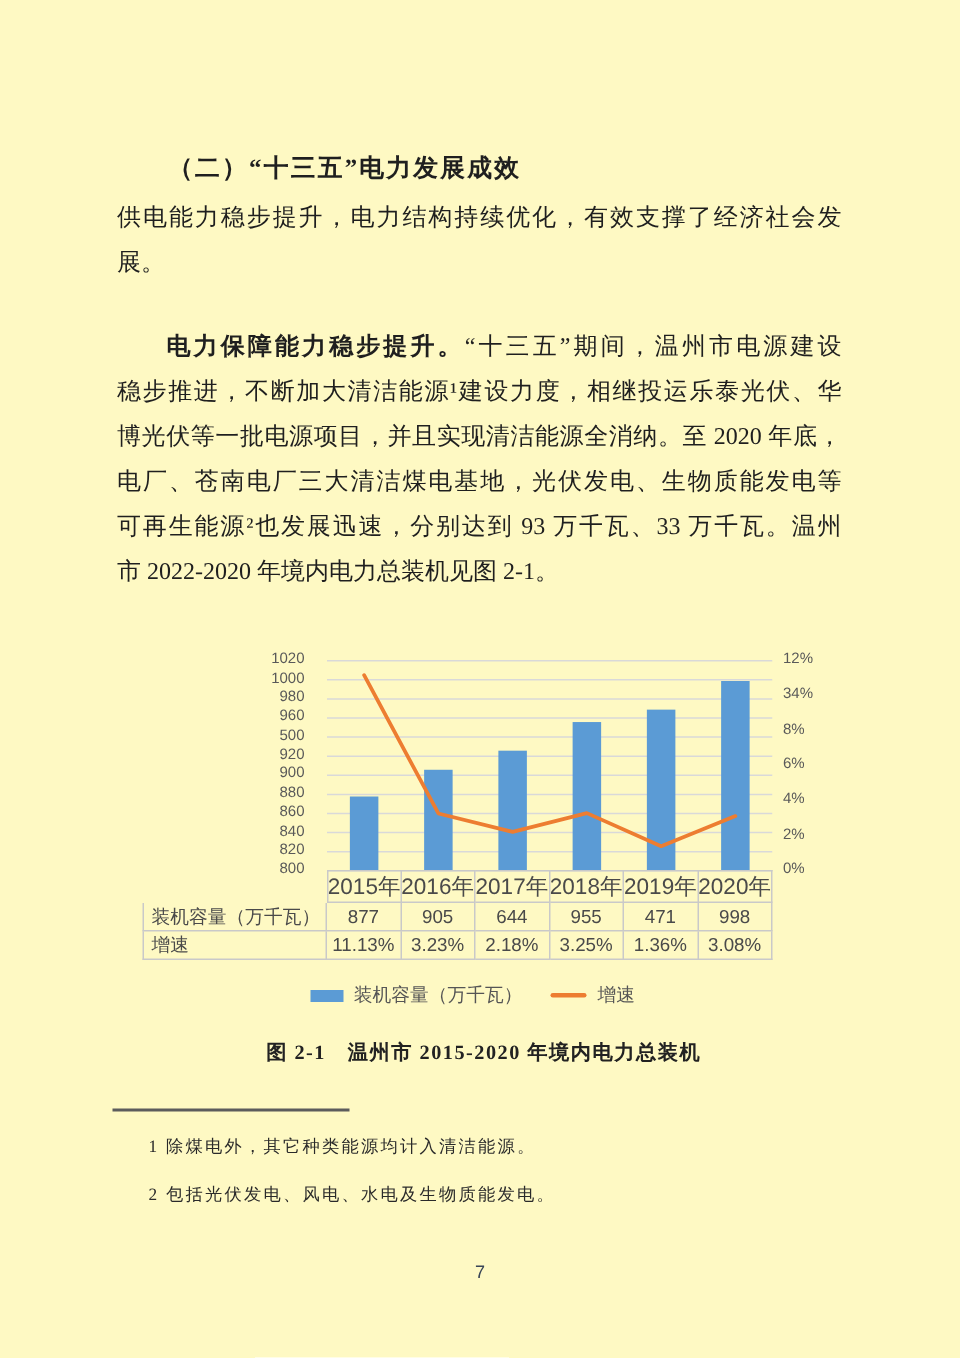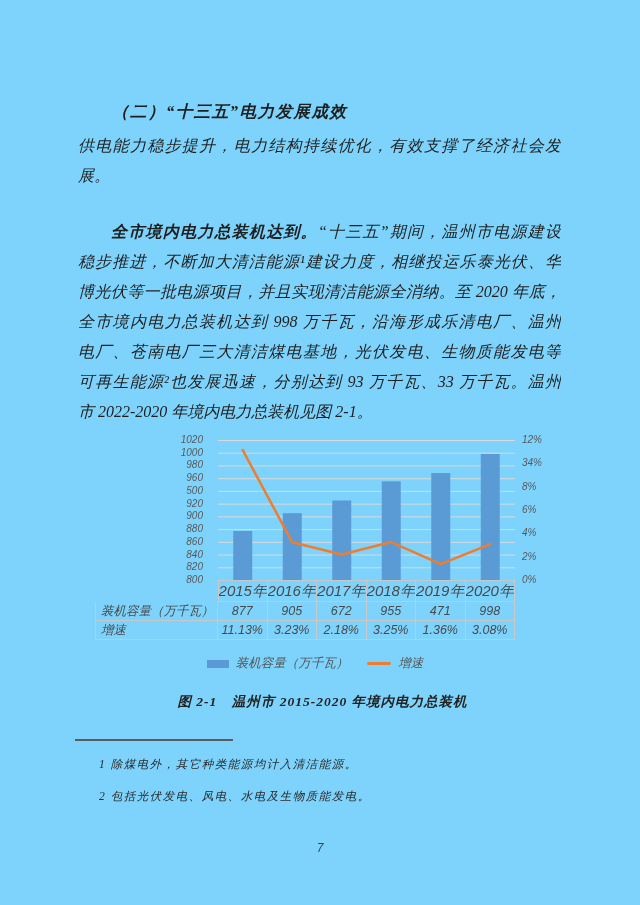--- a/index.html
+++ b/index.html
@@ -1,25 +1,24 @@
 <!DOCTYPE html>
 <html><head>
 <meta charset="utf-8">
 <style>
   * { margin: 0; padding: 0; box-sizing: border-box; }
   html, body { background: #ffffff; }
   .page {
     position: relative;
     width: 640px;
     height: 905px;
-    background: #7dd3fc;
+    background: #fef9c3;
     font-family: "Liberation Serif", "DejaVu Serif", serif;
     color: #1f1f1f;
     overflow: hidden;
-    font-style: italic;
   }
   .heading {
     position: absolute;
     left: 112px;
     top: 101px;
     font-size: 16.5px;
     font-weight: 700;
     letter-spacing: 1.5px;
     white-space: nowrap;
   }
@@ -149,25 +148,24 @@
   <div class="heading">（二）“十三五”电力发展成效</div>
 
   <div class="para" style="top:131px">
     <div>
         <div class="pline">供电能力稳步提升，电力结构持续优化，有效支撑了经济社会发</div>
         <div class="pline pline-last">展。</div>
       </div>
   </div>
 
   <div class="para" style="top:217px">
-    <div class="pline pline-indent"><span class="bold-lead">全市境内电力总装机达到。</span><span>“十三五”期间，温州市电源建设</span></div>
+    <div class="pline pline-indent"><span class="bold-lead">电力保障能力稳步提升。</span><span>“十三五”期间，温州市电源建设</span></div>
     <div>
         <div class="pline">稳步推进，不断加大清洁能源¹建设力度，相继投运乐泰光伏、华</div>
         <div class="pline">博光伏等一批电源项目，并且实现清洁能源全消纳。至 2020 年底，</div>
-        <div class="pline">全市境内电力总装机达到 998 万千瓦，沿海形成乐清电厂、温州</div>
         <div class="pline">电厂、苍南电厂三大清洁煤电基地，光伏发电、生物质能发电等</div>
         <div class="pline">可再生能源²也发展迅速，分别达到 93 万千瓦、33 万千瓦。温州</div>
         <div class="pline pline-last">市 2022-2020 年境内电力总装机见图 2-1。</div>
       </div>
   </div>
 
   <div class="chart">
     <div id="left-axis">
         <div class="axis-tick left" style="top: -5px;">1020</div>
         <div class="axis-tick left" style="top: 7.72727px;">1000</div>
@@ -216,21 +214,21 @@
         <div class="cell corner"></div>
         <div class="cell year year-first">2015年</div>
         <div class="cell year">2016年</div>
         <div class="cell year">2017年</div>
         <div class="cell year">2018年</div>
         <div class="cell year">2019年</div>
         <div class="cell year">2020年</div>
         <div class="cell rowhead">装机容量（万千瓦）</div>
         <div class="cell ">877</div>
         <div class="cell ">905</div>
-        <div class="cell ">672</div>
+        <div class="cell ">644</div>
         <div class="cell ">955</div>
         <div class="cell ">471</div>
         <div class="cell ">998</div>
         <div class="cell rowhead">增速</div>
         <div class="cell ">11.13%</div>
         <div class="cell ">3.23%</div>
         <div class="cell ">2.18%</div>
         <div class="cell ">3.25%</div>
         <div class="cell ">1.36%</div>
         <div class="cell ">3.08%</div>

